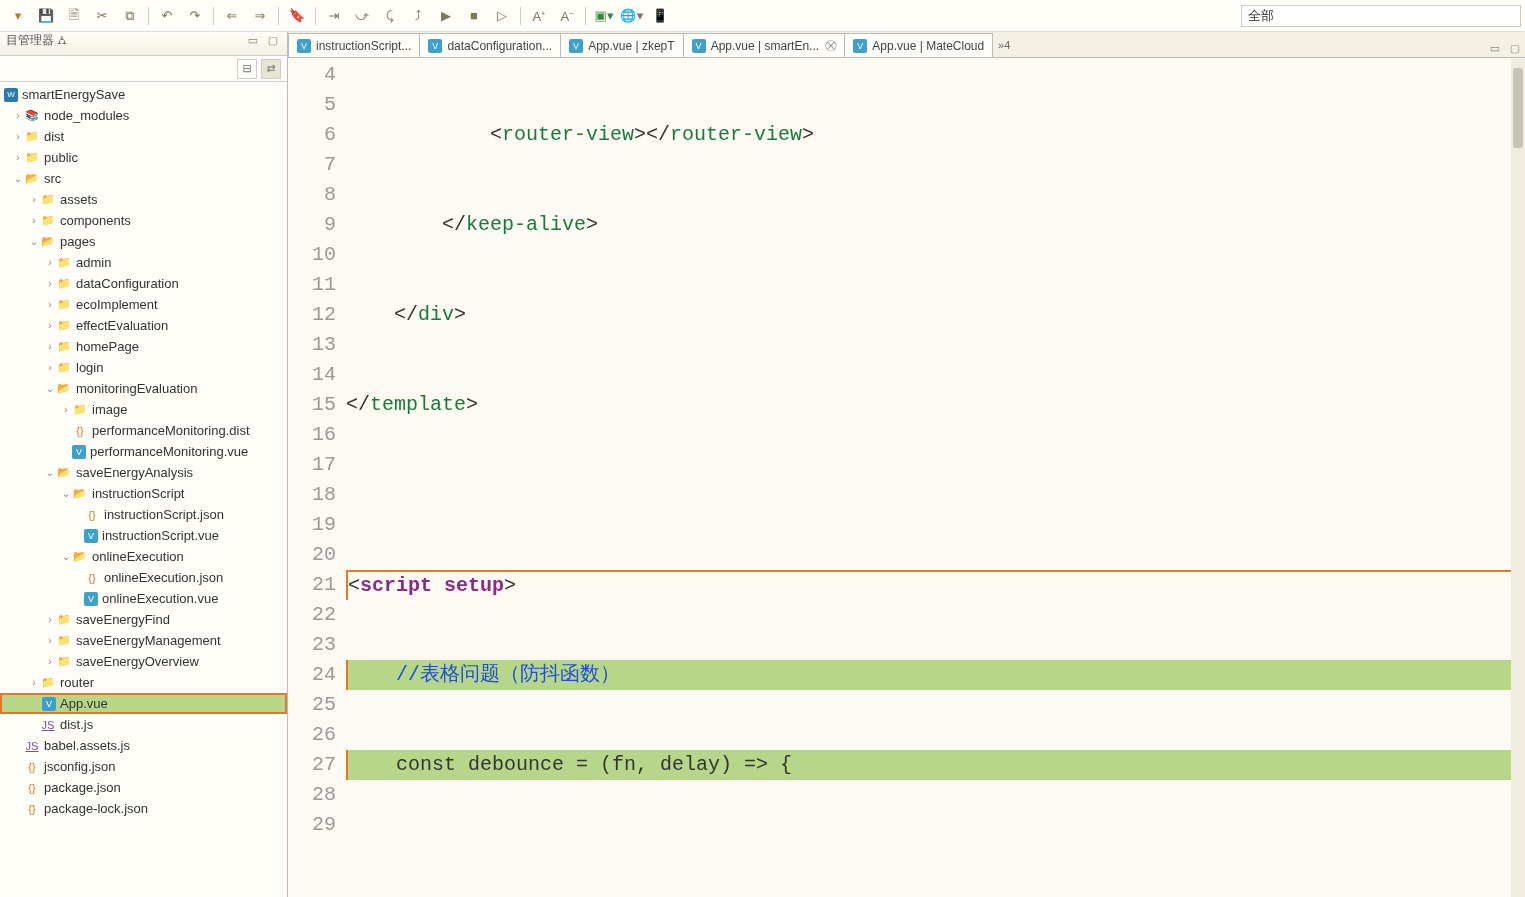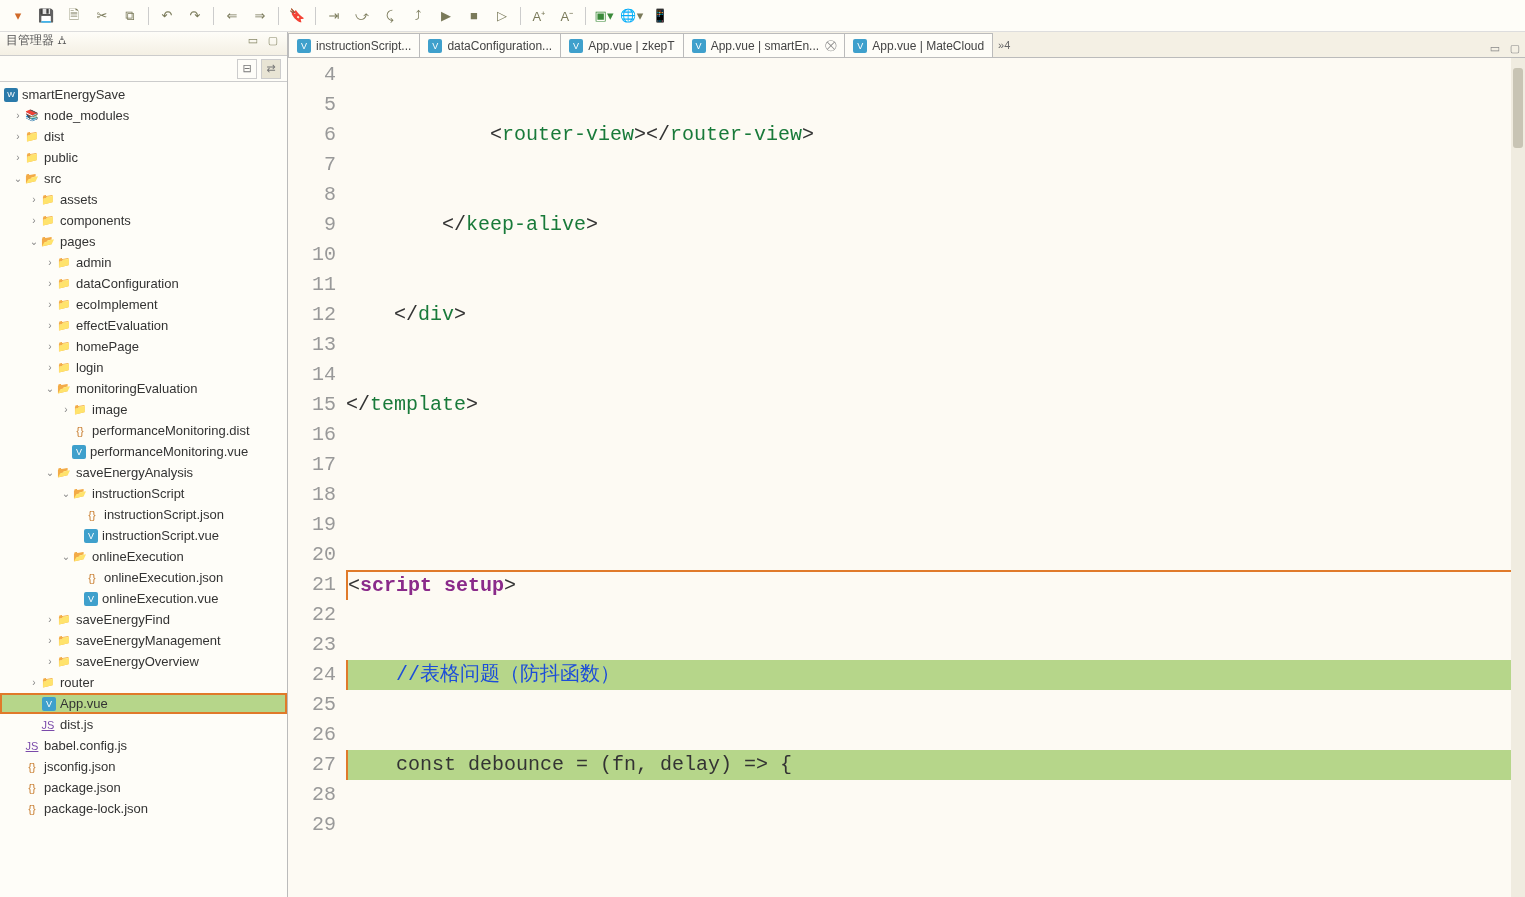--- a/index.html
+++ b/index.html
@@ -83,20 +83,23 @@
     <span class="tb-btn">■</span>
     <span class="tb-btn">▷</span>
     <span class="sep"></span>
     <span class="tb-btn">A⁺</span>
     <span class="tb-btn">A⁻</span>
     <span class="sep"></span>
     <span class="tb-btn" style="color:#3a8a3a;">▣▾</span>
     <span class="tb-btn">🌐▾</span>
     <span class="tb-btn">📱</span>
     <div class="spacer"></div>
+    <div class="search-box">
+        <span>全部</span>
+      </div>
   </div>
 
   <div class="main-row">
 
     <div class="project-panel">
       <div class="panel-header">
         <span class="ph-title">目管理器  ⛼</span>
         <span class="ph-icon">▭</span>
         <span class="ph-icon">▢</span>
       </div>
@@ -278,21 +281,21 @@
             <span class="lbl">App.vue</span>
           </div>
         <div class="node">
             <span class="ind" style="width:36px"></span>
             <span class="ic js">JS</span>
             <span class="lbl">dist.js</span>
           </div>
         <div class="node">
             <span class="ind" style="width:20px"></span>
             <span class="ic js">JS</span>
-            <span class="lbl">babel.config.js</span>
+            <span class="lbl">babel.assets.js</span>
           </div>
         <div class="node">
             <span class="ind" style="width:20px"></span>
             <span class="ic json">{}</span>
             <span class="lbl">jsconfig.json</span>
           </div>
         <div class="node">
             <span class="ind" style="width:20px"></span>
             <span class="ic json">{}</span>
             <span class="lbl">package.json</span>

